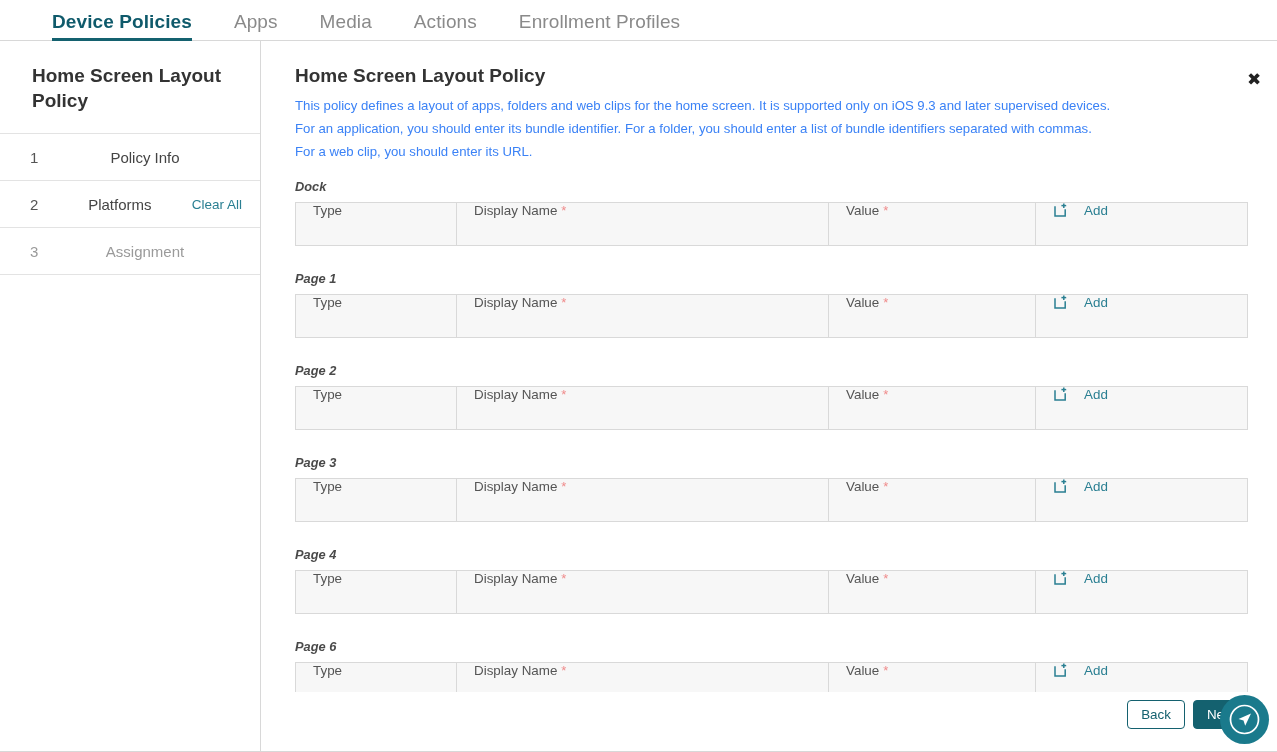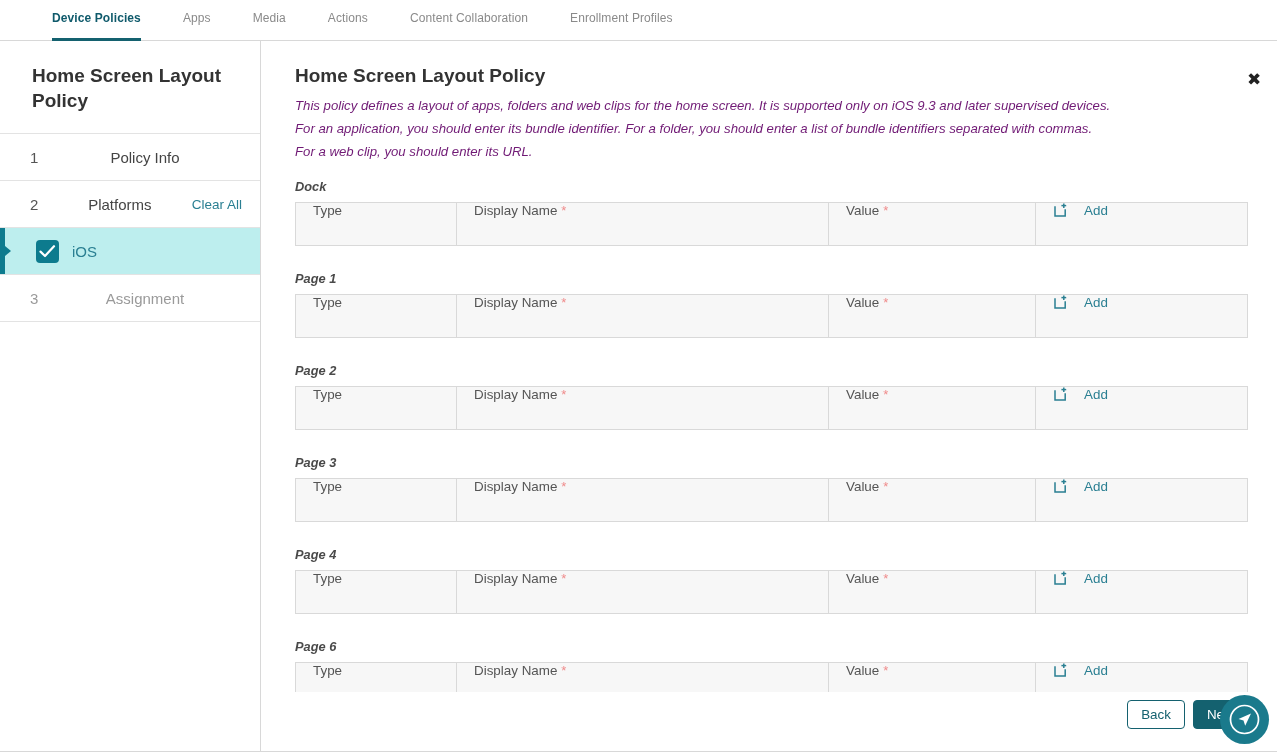--- a/index.html
+++ b/index.html
@@ -15,21 +15,21 @@
   
   .topbar {
     position: absolute; top: 0; left: 0;
     width: 1277px; height: 41px;
     background: #ffffff;
     border-bottom: 1px solid #d8d8d8;
   }
   .tabs { display: flex; align-items: flex-start; height: 41px; padding-left: 52px; }
   .tab {
     position: relative;
-    font-size: 12px;
+    font-size: 19px;
     color: #8a8a8a;
     padding: 11px 0 0 0;
     margin-right: 42px;
     height: 41px;
     cursor: pointer;
     letter-spacing: .1px;
     white-space: nowrap;
   }
   .tab.active { color: #0f5a6b; font-weight: bold; }
   .tab.active::after {
@@ -131,23 +131,22 @@
   }
   .page-title {
     padding: 24px 0 0 34px;
     font-size: 19px;
     font-weight: bold;
     color: #333333;
   }
   .desc {
     padding: 7px 40px 0 34px;
     font-size: 13.2px;
-    color: #701a75;
+    color: #3b82f6;
     line-height: 23px;
-    font-style: italic;
   }
 
   .content {
     padding: 16px 30px 0 34px;
   }
   .sec-label {
     font-size: 12.8px;
     font-weight: bold;
     color: #4a4a4a;
     margin: 0 0 8px 0;
@@ -231,49 +230,38 @@
 </style>
 </head>
 <body>
 
 <div class="topbar">
   <div class="tabs" id="tab-list">
       <div class="tab active">Device Policies</div>
       <div class="tab">Apps</div>
       <div class="tab">Media</div>
       <div class="tab">Actions</div>
-      <div class="tab">Content Collaboration</div>
       <div class="tab">Enrollment Profiles</div>
     </div>
 </div>
 
 <div class="sidebar">
   <div class="sb-title">Home Screen Layout Policy</div>
 
   <div class="sb-row">
     <span class="sb-num">1</span>
     <span class="sb-label">Policy Info</span>
   </div>
 
   <div class="sb-row">
     <span class="sb-num">2</span>
     <span class="sb-label">Platforms</span>
     <span class="clear-all">Clear All</span>
   </div>
 
-  <div class="sb-sub">
-    <span class="edge"></span>
-    <span class="arrow"></span>
-    <span class="cbox">
-      <svg width="17" height="15" viewBox="0 0 17 15">
-        <path d="M1.5 7.6 L6 12 L15 2.2" stroke="#ffffff" stroke-width="2.2" fill="none" stroke-linecap="round" stroke-linejoin="round"></path>
-      </svg>
-    </span>
-    <span class="plat">iOS</span>
-  </div>
 
   <div class="sb-row muted">
     <span class="sb-num">3</span>
     <span class="sb-label">Assignment</span>
   </div>
 </div>
 
 <div class="main">
   <div class="close-x">✖</div>
 

